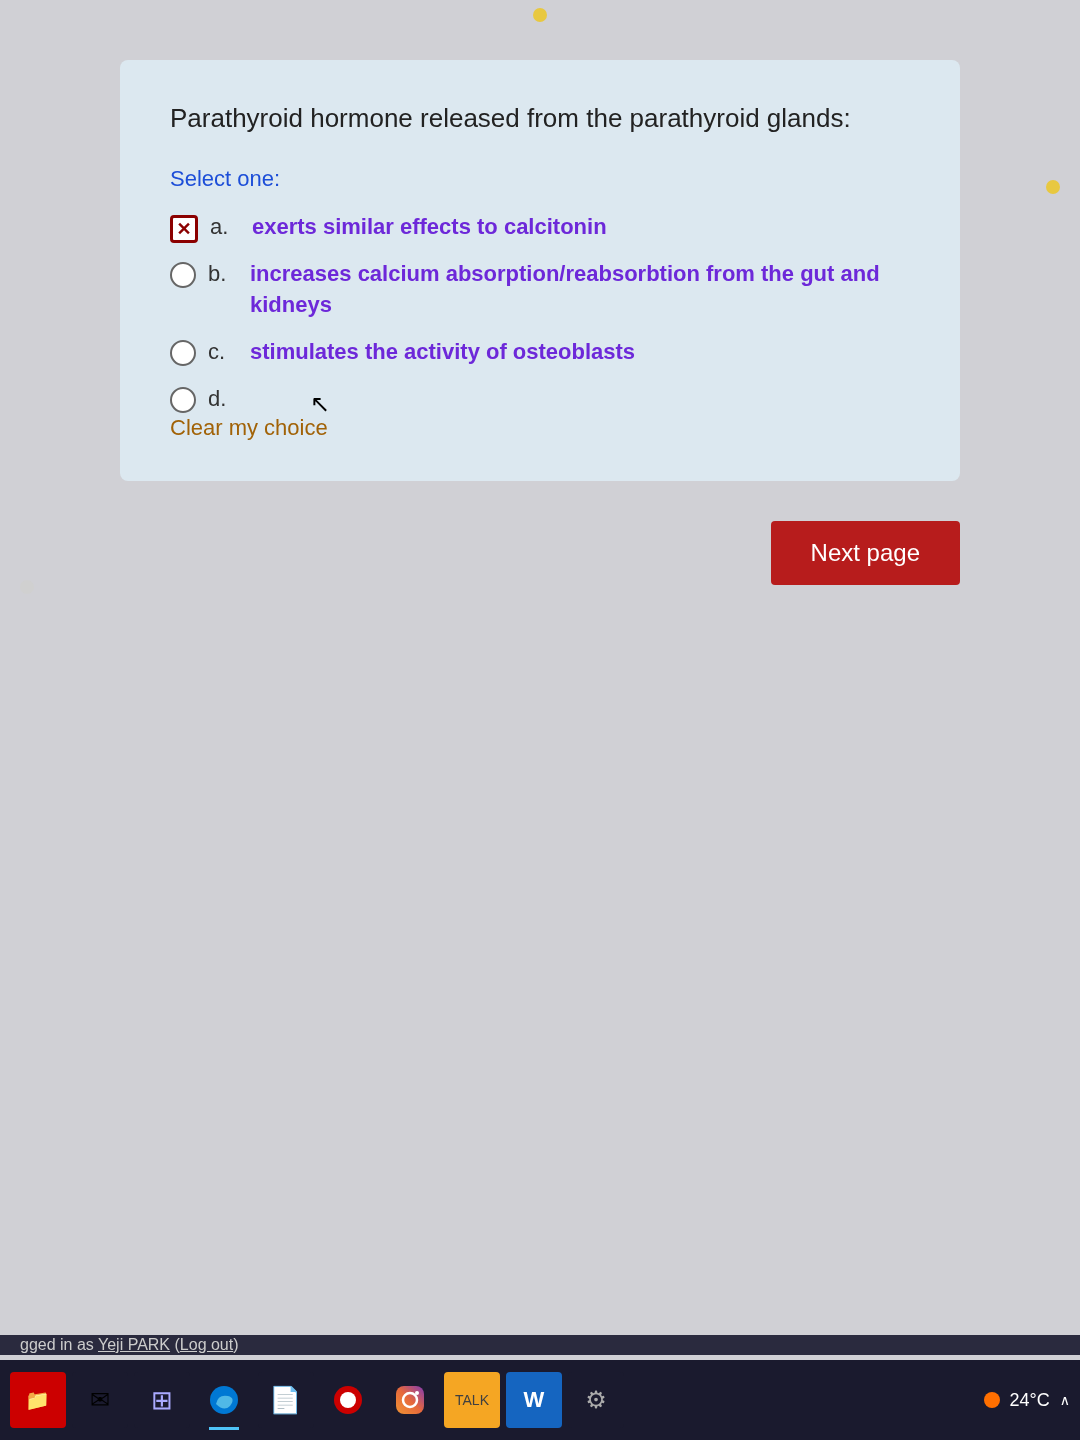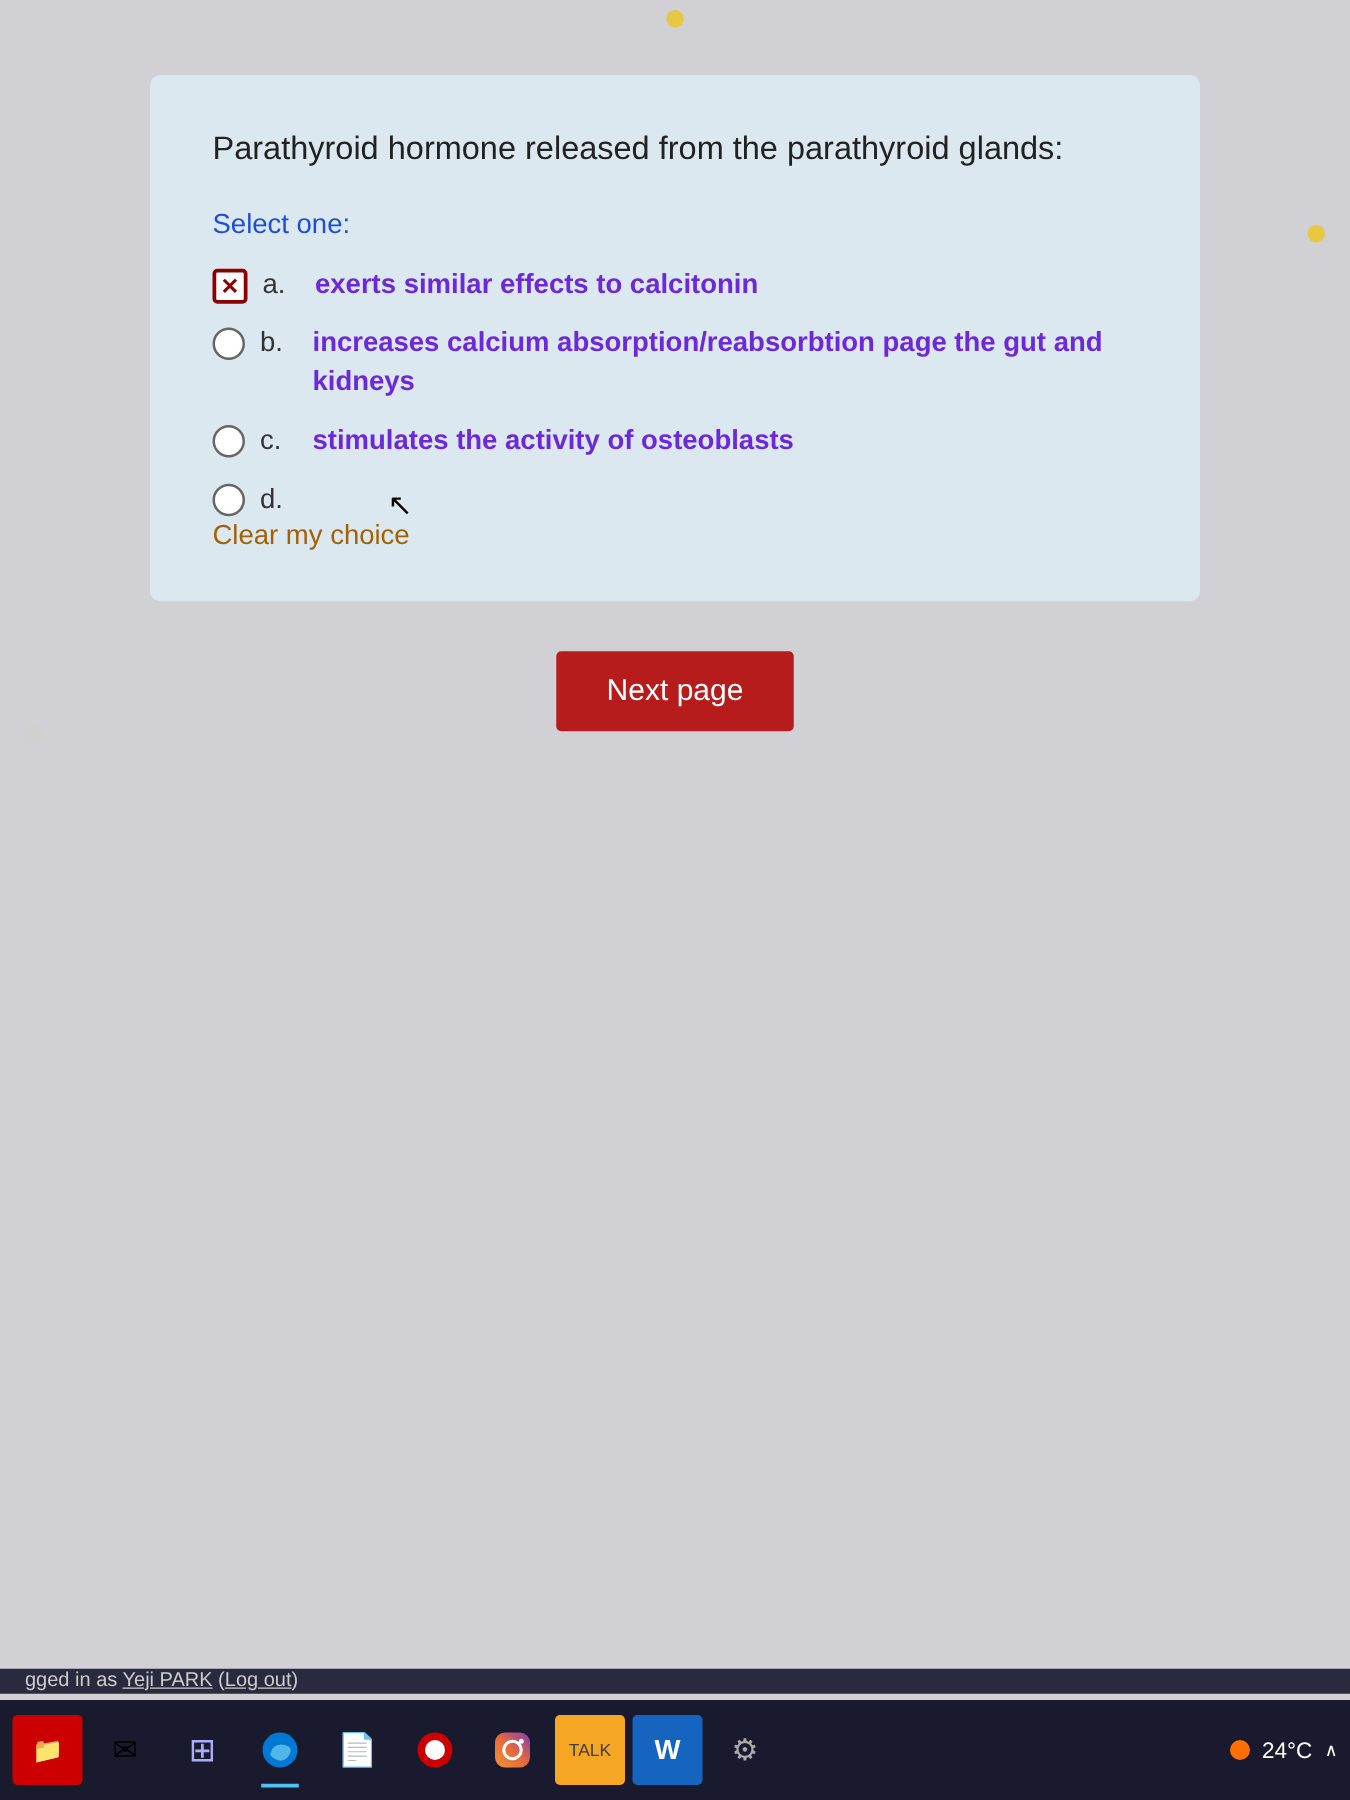--- a/index.html
+++ b/index.html
@@ -161,21 +161,21 @@
     .clear-choice {
       margin-top: 28px;
       font-size: 22px;
       color: #a16207;
       cursor: pointer;
       text-decoration: none;
     }
 
     .next-page-area {
       display: flex;
-      justify-content: center;
+      justify-content: flex-end;
       width: 840px;
       margin-top: 40px;
     }
 
     .next-page-btn {
       background: #b71c1c;
       color: #fff;
       border: none;
       padding: 18px 40px;
       font-size: 24px;
@@ -342,21 +342,21 @@
         </div>
         <span class="option-label">a.</span>
         <span class="option-text">exerts similar effects to calcitonin</span>
       </div>
 
       <div class="option-row">
         <div class="radio-container">
           <div class="radio-empty"></div>
         </div>
         <span class="option-label">b.</span>
-        <span class="option-text">increases calcium absorption/reabsorbtion page the gut and kidneys</span>
+        <span class="option-text">increases calcium absorption/reabsorbtion from the gut and kidneys</span>
       </div>
 
       <div class="option-row">
         <div class="radio-container">
           <div class="radio-empty"></div>
         </div>
         <span class="option-label">c.</span>
         <span class="option-text">stimulates the activity of osteoblasts</span>
       </div>
 

